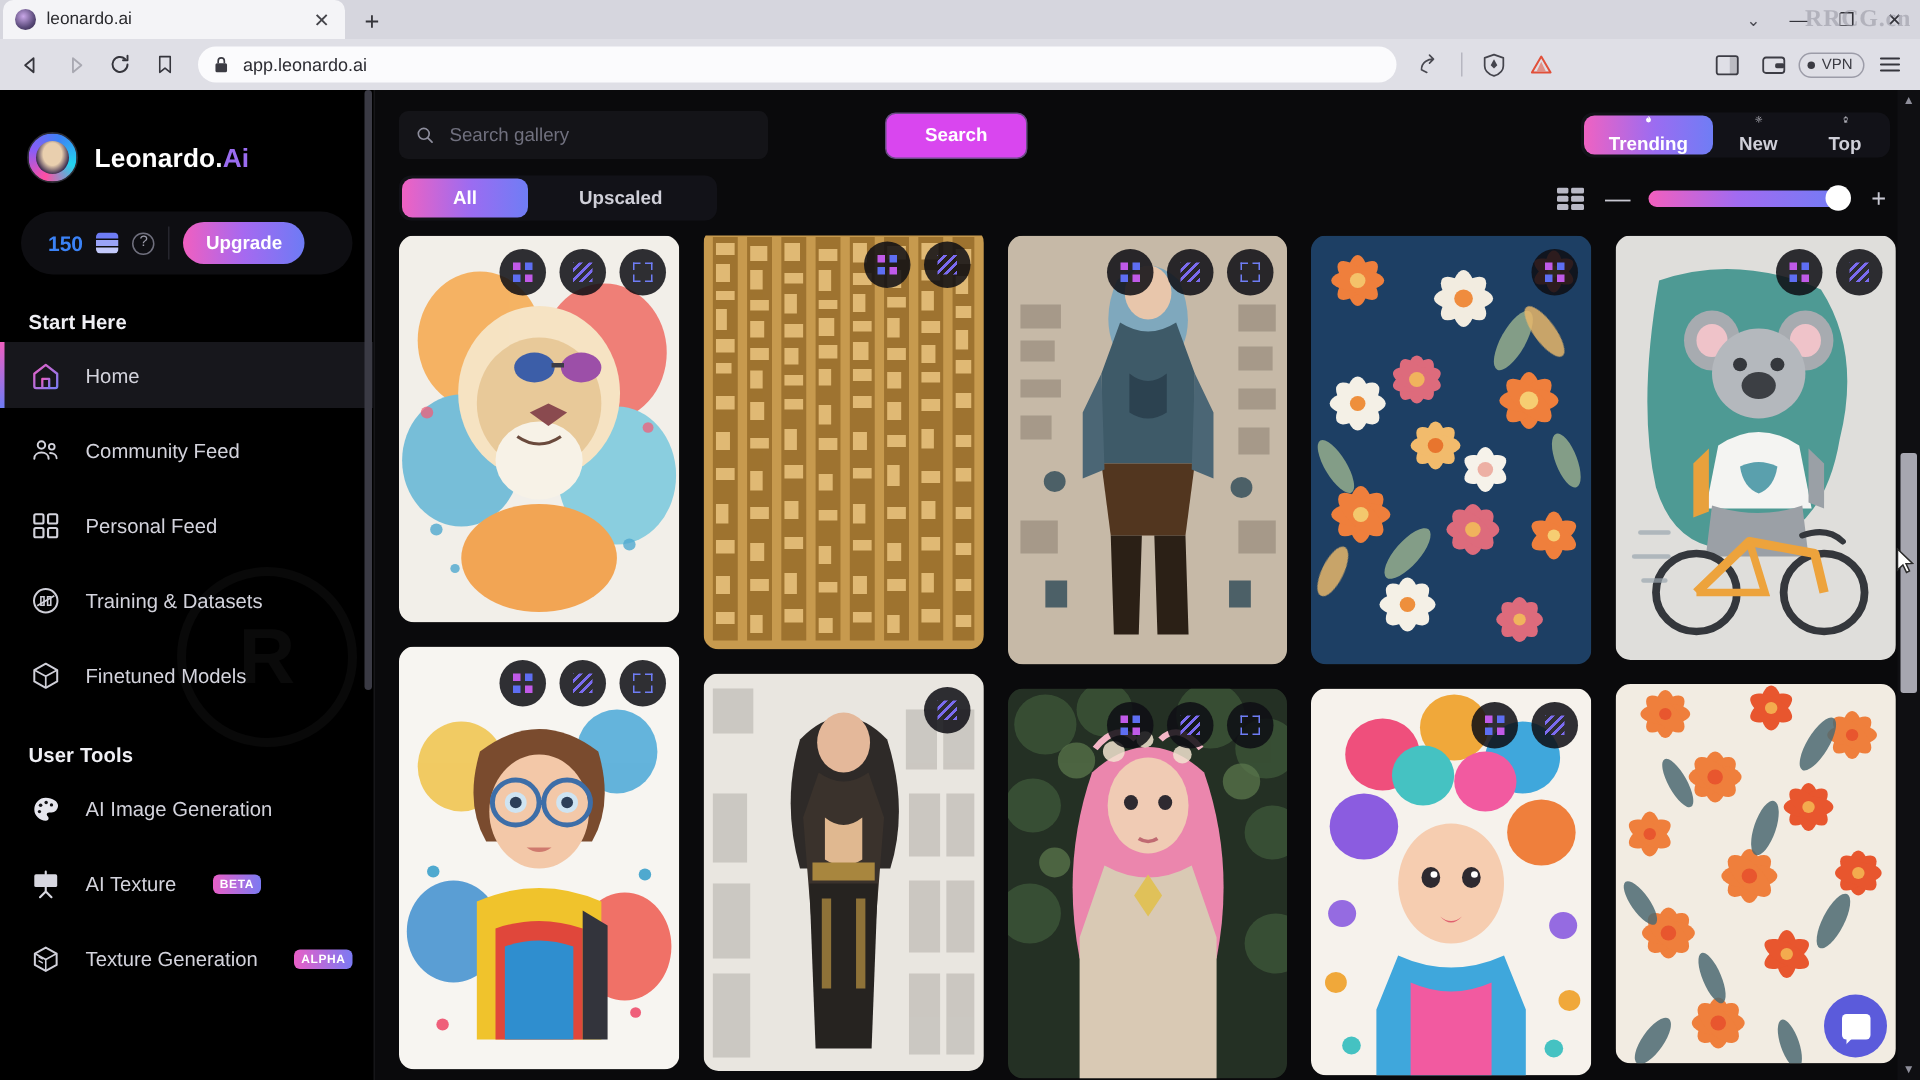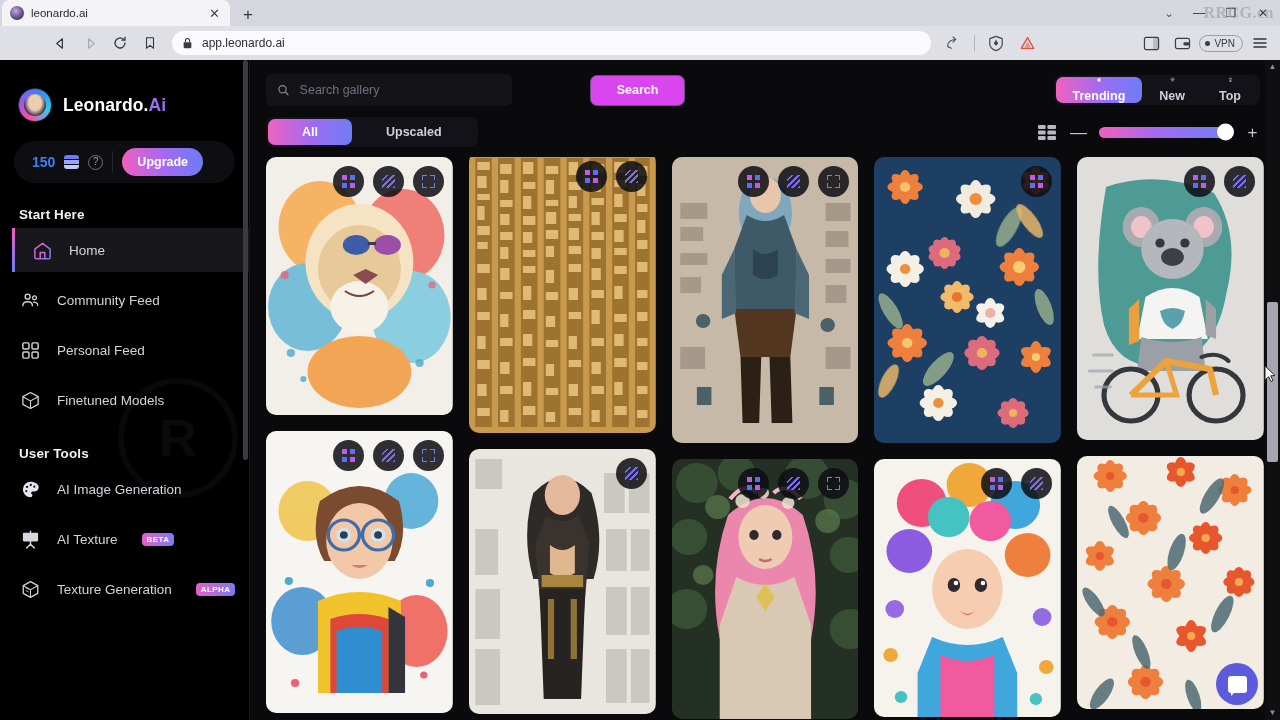--- a/index.html
+++ b/index.html
@@ -65,21 +65,20 @@
   }
   .chev { color:#4a4a52; font-size: 11px; width: 26px; height: 24px;
           display:flex; align-items:center; justify-content:center;}
 
   .navbar {
     height: 34px;
     background: #dfdfe6;
     display: flex; align-items: center;
     gap: 2px; padding: 0 6px;
     flex: none;
-    margin-left: 40px;
   }
   .navbtn {
     width: 28px; height: 26px; flex: none;
     display: flex; align-items: center; justify-content: center;
     color: #35353c;
   }
   .navbtn.disabled { color: #a9a9b2; }
   .urlbar {
     flex: 1; height: 24px;
     background: #fbfbfd;
@@ -186,21 +185,20 @@
   }
   .nav-item {
     display: flex; align-items: center; gap: 16px;
     height: 44px; padding-left: 19px;
     margin-top: 6px;
     color: #d3d3dc; font-size: 13.5px;
     position: relative;
   }
   .nav-item.active {
     background: #17171c;
-    margin-left: 12px;
   }
   .nav-item.active::before {
     content: ""; position: absolute; left: 0; top: 0; bottom: 0;
     width: 3px; background: linear-gradient(#f05fc0,#6d7bf5);
   }
   .nav-ico { width: 22px; height: 22px; flex: none; display:flex; align-items:center; justify-content:center;}
   .badge {
     font-size: 8px; font-weight: 700; color: #fff;
     padding: 2px 5px; border-radius: 4px;
     background: linear-gradient(90deg, #e85fc7, #7b7af2);
@@ -572,20 +570,30 @@
                 <rect x="3" y="3" width="6.4" height="6.4" rx="1.1"></rect>
                 <rect x="12.6" y="3" width="6.4" height="6.4" rx="1.1"></rect>
                 <rect x="3" y="12.6" width="6.4" height="6.4" rx="1.1"></rect>
                 <rect x="12.6" y="12.6" width="6.4" height="6.4" rx="1.1"></rect>
               </g>
             </svg>
         </span>
         <span>Personal Feed</span>
       </div>
 
+      <div class="nav-item">
+        <span class="nav-ico">
+          <svg width="21" height="21" viewBox="0 0 22 22">
+              <circle cx="11" cy="11" r="8.2" fill="none" stroke="#cfcfd8" stroke-width="1.4"></circle>
+              <path d="M7.6 8.2h2.2v6H7.6z M12.3 8.2h2.2v6h-2.2z" fill="none" stroke="#cfcfd8" stroke-width="1.1"></path>
+              <path d="M5 14.5 L17 7.5" stroke="#cfcfd8" stroke-width="1.1"></path>
+            </svg>
+        </span>
+        <span>Training &amp; Datasets</span>
+      </div>
 
       <div class="nav-item">
         <span class="nav-ico">
           <svg width="21" height="21" viewBox="0 0 22 22">
               <path d="M11 2.6 L19 7 v8 l-8 4.4 L3 15 V7z" fill="none" stroke="#cfcfd8" stroke-width="1.4" stroke-linejoin="round"></path>
               <path d="M3 7 L11 11.4 L19 7 M11 11.4 V19.4" fill="none" stroke="#cfcfd8" stroke-width="1.2"></path>
             </svg>
         </span>
         <span>Finetuned Models</span>
       </div>

